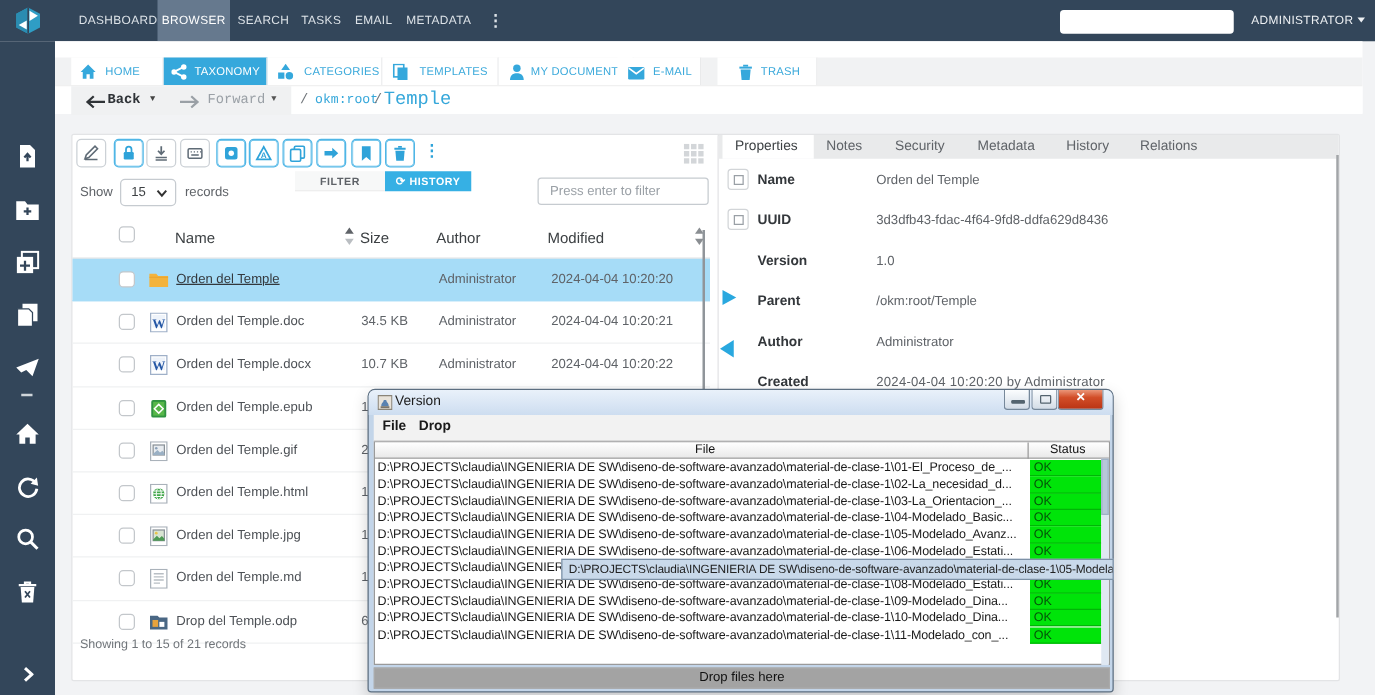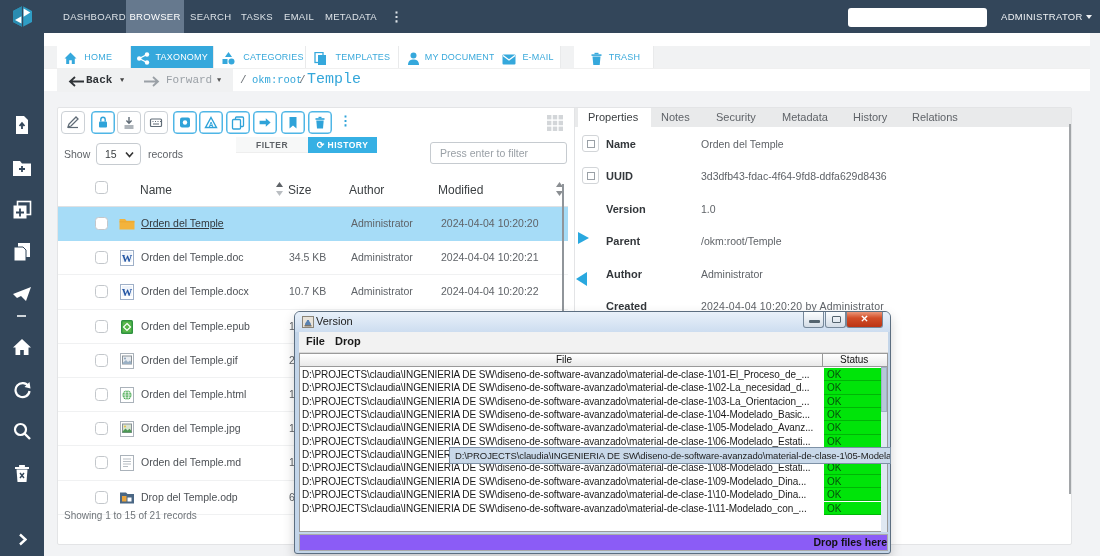--- a/index.html
+++ b/index.html
@@ -79,21 +79,21 @@
 #upwin { left:294px; top:311px; width:597px; height:243px; background:#c3d5e9; border:1px solid #5c6e80; border-radius:6px 6px 3px 3px; box-shadow:0 5px 12px rgba(0,0,0,.18); }
 #uptitle { position:absolute; left:0; top:0; width:595px; height:20px; background:linear-gradient(#e9f1fa,#cdddf0); border-radius:5px 5px 0 0; font-size:11px; color:#1c1c1c; }
 #upmenu { position:absolute; left:4px; top:20px; width:589px; height:21px; background:#f2f2f2; border-bottom:1px solid #d8d8d8; font-size:11px; font-weight:bold; color:#1a1a1a; }
 #upbody { position:absolute; left:4px; top:41px; width:589px; height:179px; background:#fff; border:1px solid #9a9a9a; }
 #uphead { position:absolute; left:0; top:0; width:587px; height:13px; background:linear-gradient(#ffffff,#e9e9e9); border-bottom:1px solid #999; font-size:10px; color:#111; }
 .uprow { position:absolute; left:0; width:587px; height:13.35px; font-size:10px; color:#1a1a1a; white-space:nowrap; }
 .uprow .path { position:absolute; left:2px; top:0px; width:518px; height:13px; line-height:13px; overflow:hidden; letter-spacing:-0.1px; }
 .uprow .ok { position:absolute; left:524px; top:0; width:57px; height:13.35px; background:#00e409; border-bottom:1px solid #00b507; color:#04510a; padding-left:3px; line-height:13px; }
 #upsb { position:absolute; left:581px; top:13px; width:6px; height:165px; background:#dfe8f2; }
 #upsb .th { position:absolute; left:0; top:0; width:6px; height:45px; background:#b7c7d9; border:1px solid #9fb2c6; }
-#updrop { position:absolute; left:4px; top:222px; width:589px; height:17px; background:#8b5cf6; border:1px solid #aaa; text-align:right; font-size:10.5px; font-weight:bold; color:#111; line-height:15px; }
+#updrop { position:absolute; left:4px; top:222px; width:589px; height:17px; background:#a3a3a3; border:1px solid #aaa; text-align:center; font-size:10.5px; font-weight:normal; color:#111; line-height:15px; }
 #uptip { left:449px; top:447px; width:442px; height:17px; background:#c9d9ea; border:1px solid #7d91a6; font-size:9.5px; color:#222; line-height:15px; white-space:nowrap; overflow:hidden; padding-left:5px; z-index:30; letter-spacing:-0.1px; }
 .winbtn { position:absolute; top:0; height:16px; border:1px solid #76889a; border-top:none; }
 </style>
 </head>
 <body>
 
 <div id="navbar" class="abs">
   <svg class="abs" style="left:12px;top:6px" width="21" height="21" viewBox="0 0 21 21">
     <polygon points="10.5,0 20,5 20,16 10.5,21 1,16 1,5" fill="#2f9dc5"></polygon>
     <polygon points="10.5,0 10.5,21 1,16 1,5" fill="#2a8cb1"></polygon>

